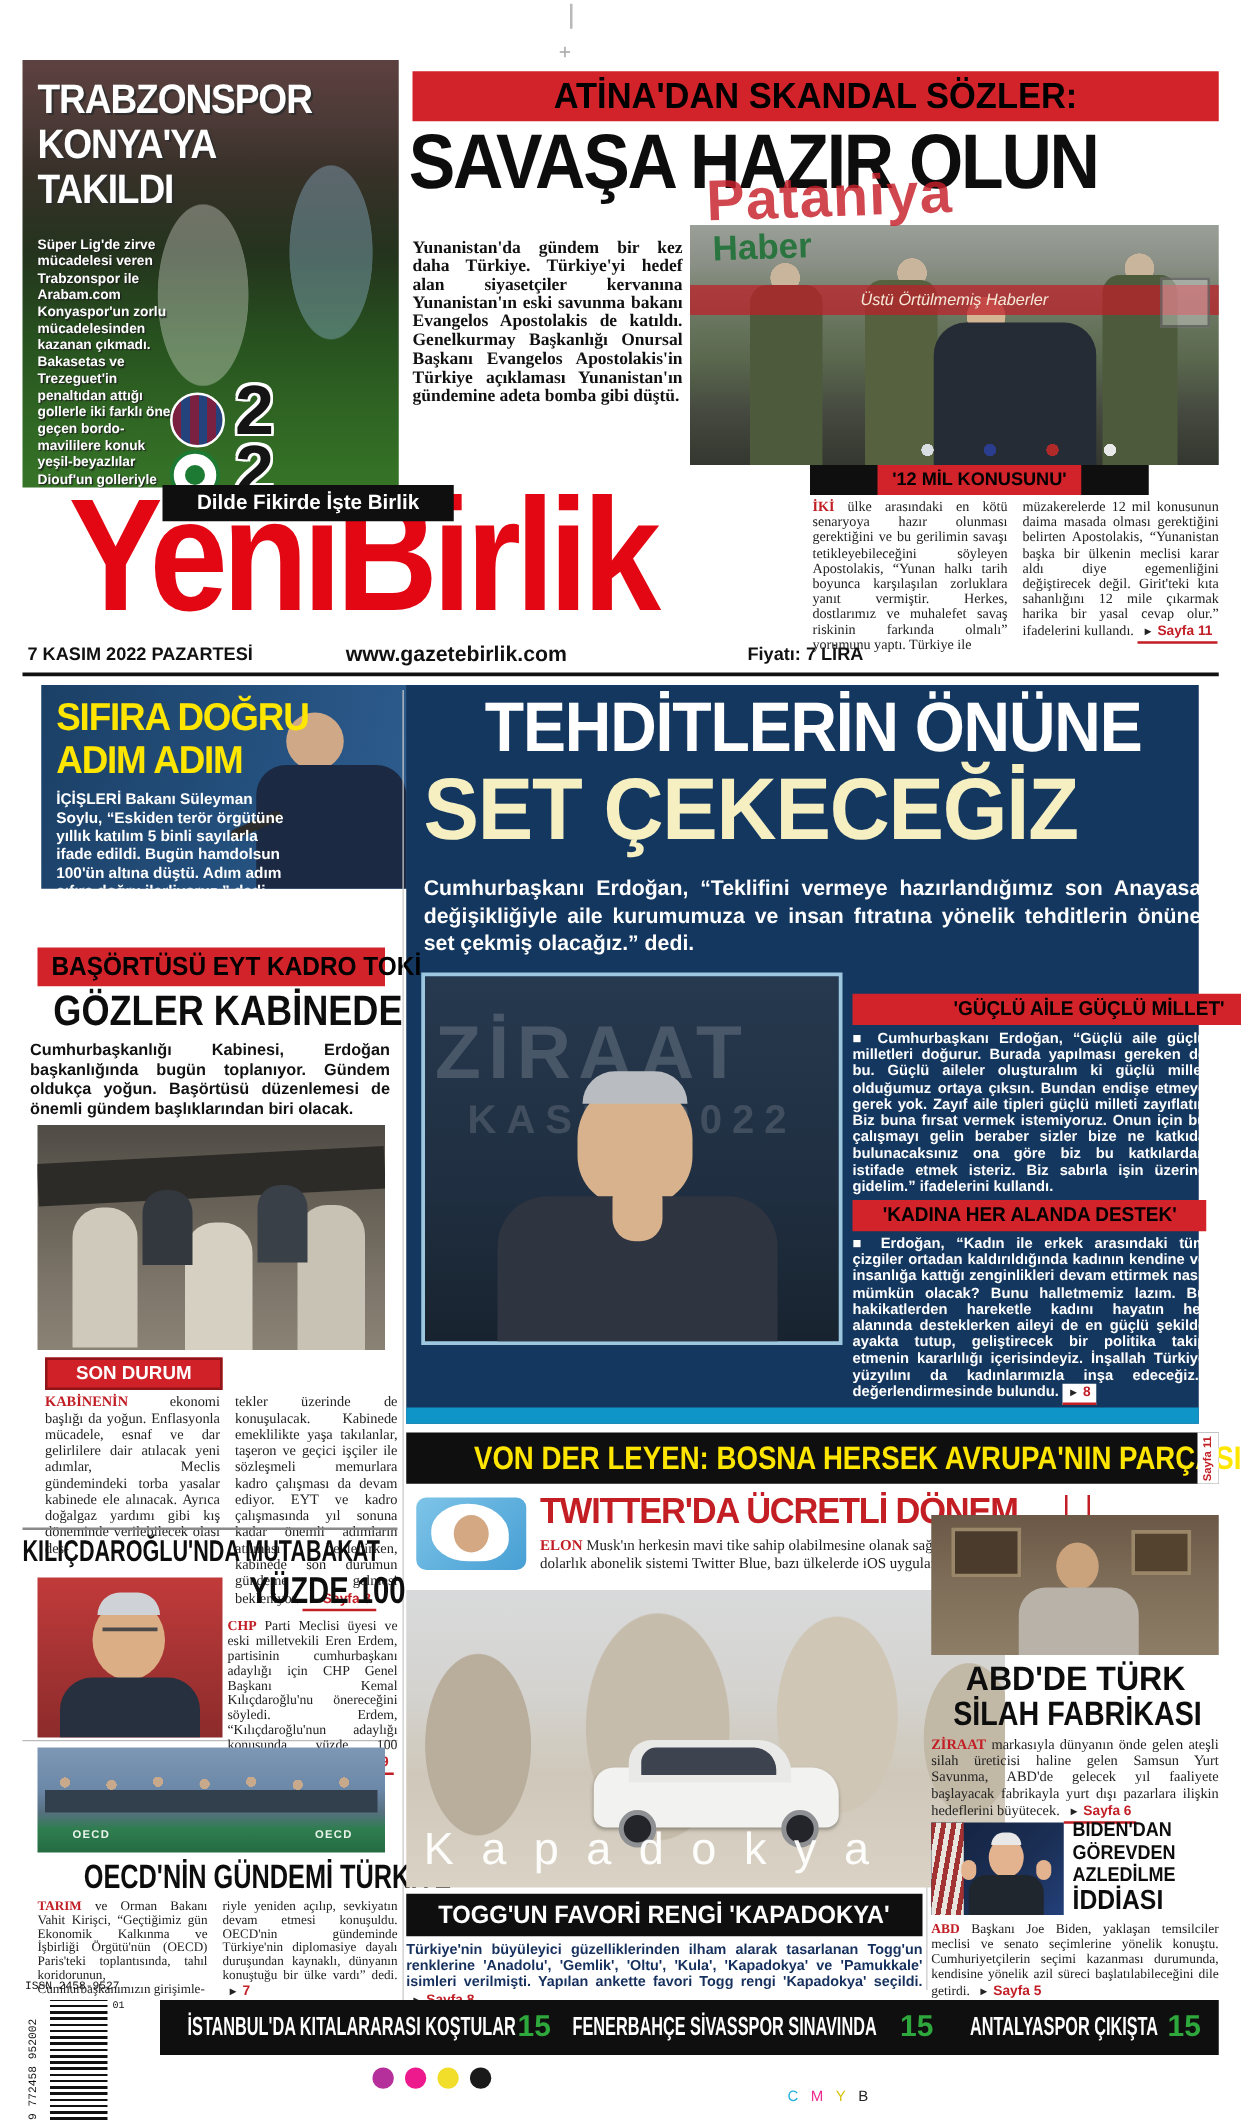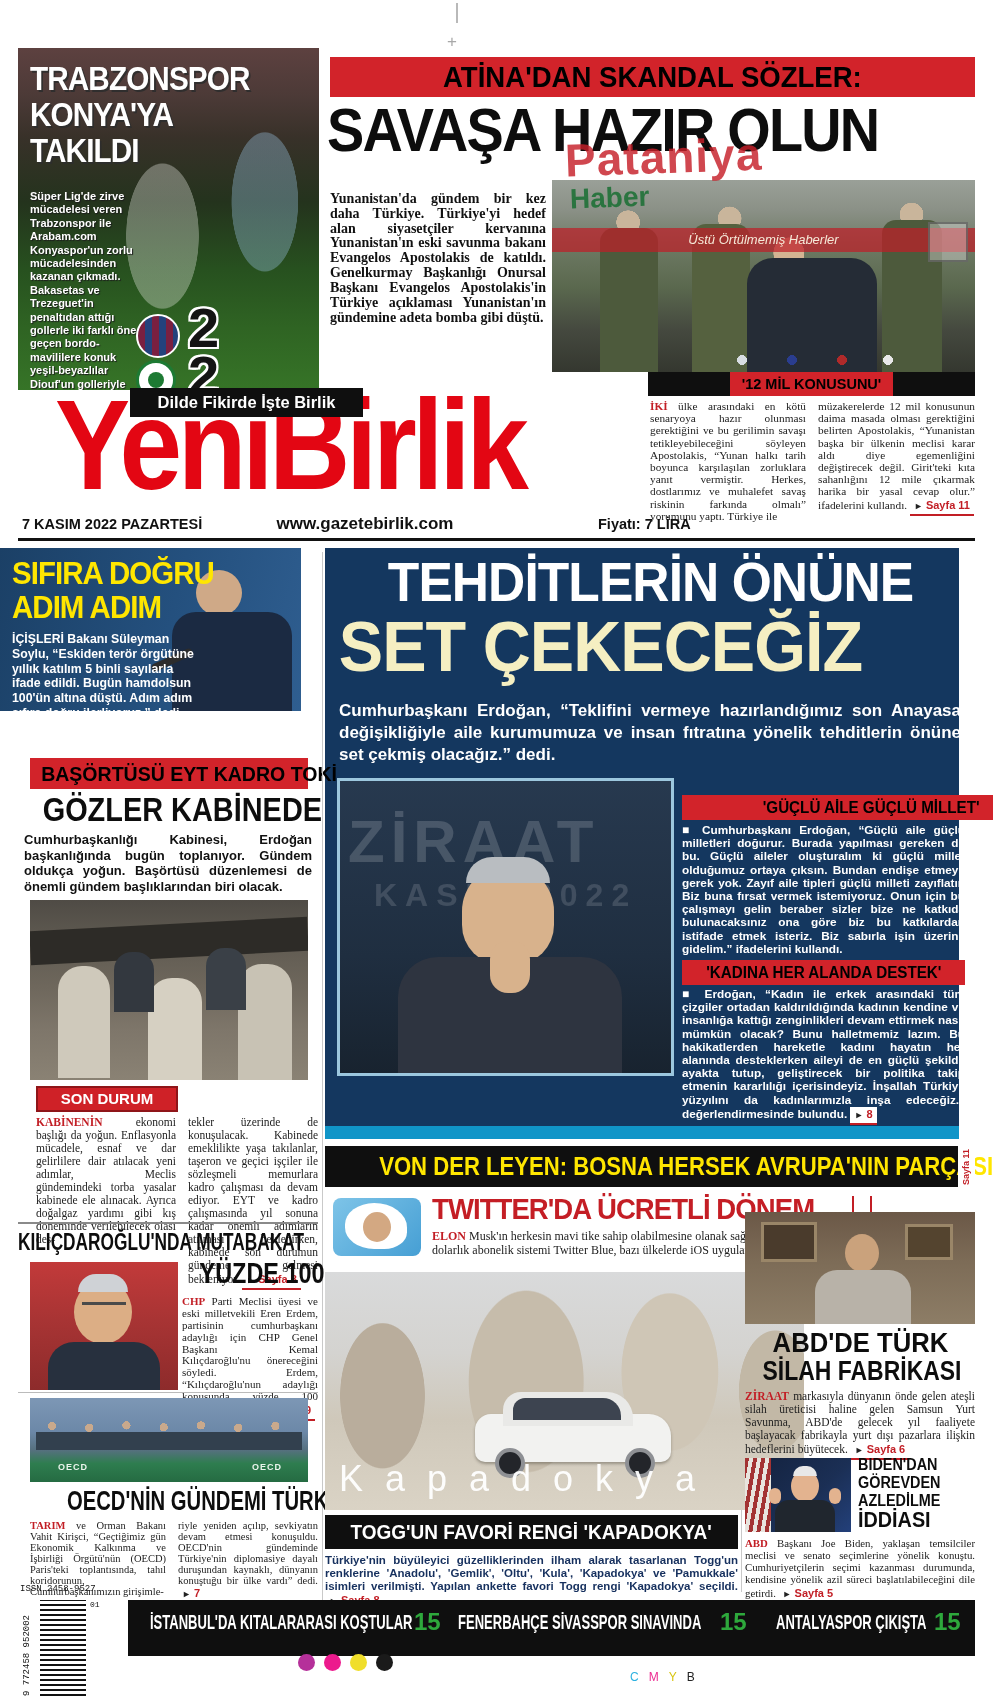--- a/index.html
+++ b/index.html
@@ -70,41 +70,41 @@
          radial-gradient(10px 10px at 88% 50%, #e8e8e8 0 48%, transparent 50%);"></div>
   </div>
 
   <div class="abs b" style="left:565px;top:130px;font-size:46px;color:rgba(198,30,40,.82);transform:rotate(-2deg);z-index:4;letter-spacing:1px;">Pataniya</div>
   <div class="abs b" style="left:570px;top:182px;font-size:28px;color:rgba(25,110,50,.85);transform:rotate(-2deg);z-index:4;">Haber</div>
   <div class="abs" style="left:552px;top:228px;width:423px;height:24px;background:rgba(190,30,40,.72);z-index:4;">
     <span style="display:block;color:#f6e9d8;font-style:italic;font-size:13px;line-height:24px;text-align:center;">Üstü Örtülmemiş Haberler</span>
   </div>
   <div class="abs" style="left:928px;top:222px;width:36px;height:36px;border:2px solid rgba(70,70,70,.6);background:rgba(230,230,230,.4);z-index:4;"></div>
 
-  <div class="abs blackbar" style="left:648px;top:372px;width:327px;height:24px;text-align:center;">
+  <div class="abs blackbar" style="left:648px;top:372px;width:271px;height:24px;text-align:center;">
     <span class="redbar" style="display:inline-block;padding:0 12px;font-size:14.5px;line-height:24px;">'12 MİL KONUSUNU'</span>
   </div>
   <div class="abs serif just" style="left:650px;top:400px;width:156px;font-size:11.3px;line-height:1.08;color:#222;">
     <span class="lead">İKİ</span><span> ülke arasındaki en kötü senaryoya hazır olunması gerektiğini ve bu gerilimin savaşı tetikleyebileceğini söyleyen Apostolakis, “Yunan halkı tarih boyunca karşılaşılan zorluklara yanıt vermiştir. Herkes, dostlarımız ve muhalefet savaş riskinin farkında olmalı” yorumunu yaptı. Türkiye ile</span>
   </div>
   <div class="abs serif just" style="left:818px;top:400px;width:157px;font-size:11.3px;line-height:1.08;color:#222;">
     <span>müzakerelerde 12 mil konusunun daima masada olması gerektiğini belirten Apostolakis, “Yunanistan başka bir ülkenin meclisi karar aldı diye egemenliğini değiştirecek değil. Girit'teki kıta sahanlığını 12 mile çıkarmak harika bir yasal cevap olur.” ifadelerini kullandı.</span>
     <span class="ptag"><span class="arr">►</span> <span>Sayfa 11</span></span>
   </div>
 
   <div class="abs b" style="left:55px;top:384px;font-size:128px;line-height:.95;color:#e30613;letter-spacing:-5px;transform:scaleX(.88);transform-origin:0 0;white-space:nowrap;z-index:2;">YeniBirlik</div>
   <div class="abs blackbar" style="left:130px;top:388px;width:233px;height:29px;text-align:center;z-index:5;">
     <span style="font-size:16.5px;line-height:29px;">Dilde Fikirde İşte Birlik</span>
   </div>
   <div class="abs b" style="left:22px;top:516px;font-size:14.5px;color:#111;z-index:6;">7 KASIM 2022 PAZARTESİ</div>
   <div class="abs b" style="left:250px;top:514px;width:230px;text-align:center;font-size:17px;color:#111;z-index:6;">www.gazetebirlik.com</div>
   <div class="abs b" style="left:598px;top:516px;font-size:14.5px;color:#111;z-index:6;">Fiyatı: 7 LİRA</div>
   <div class="abs" style="left:18px;top:538px;width:957px;height:3px;background:#111;z-index:6;"></div>
 
-  <div class="abs photo" style="left:0;top:548px;width:301px;height:163px;background:linear-gradient(105deg,#1b4066 0%,#24507e 55%,#2f5e90 100%);">
+  <div class="abs photo" style="left:33px;top:548px;width:301px;height:163px;background:linear-gradient(105deg,#1b4066 0%,#24507e 55%,#2f5e90 100%);">
     <div class="abs" style="left:196px;top:22px;width:46px;height:46px;border-radius:50%;background:#cfa987;"></div>
     <div class="abs" style="left:172px;top:64px;width:120px;height:99px;border-radius:24px 24px 0 0;background:#1b2a42;"></div>
     <div class="abs" style="left:150px;top:108px;width:44px;height:8px;background:#2c2c2c;border-radius:4px;transform:rotate(-24deg);"></div>
     <div class="abs b" style="left:12px;top:8px;font-size:31px;color:#ffe600;letter-spacing:-1px;transform:scaleX(.95);transform-origin:0 0;white-space:nowrap;">SIFIRA DOĞRU</div>
     <div class="abs b" style="left:12px;top:42px;font-size:31px;color:#ffe600;letter-spacing:-1px;transform:scaleX(.95);transform-origin:0 0;white-space:nowrap;">ADIM ADIM</div>
     <div class="abs b" style="left:12px;top:84px;width:188px;font-size:12.3px;line-height:1.2;color:#fff;">
       <span>İÇİŞLERİ Bakanı Süleyman Soylu, “Eskiden terör örgütüne yıllık katılım 5 binli sayılarla ifade edildi. Bugün hamdolsun 100'ün altına düştü. Adım adım sıfıra doğru ilerliyoruz.” dedi.</span>
       
     </div>
   </div>
@@ -277,21 +277,21 @@
   </div>
   <div class="abs b nw" style="left:858px;top:1456px;"><span style="display:inline-block;font-size:16px;line-height:1;color:#0d0d0d;transform:scaleX(.9);transform-origin:0 50%;">BIDEN'DAN</span></div>
   <div class="abs b nw" style="left:858px;top:1474px;"><span style="display:inline-block;font-size:16px;line-height:1;color:#0d0d0d;transform:scaleX(.9);transform-origin:0 50%;">GÖREVDEN</span></div>
   <div class="abs b nw" style="left:858px;top:1492px;"><span style="display:inline-block;font-size:16px;line-height:1;color:#0d0d0d;transform:scaleX(.9);transform-origin:0 50%;">AZLEDİLME</span></div>
   <div class="abs b nw" style="left:858px;top:1509px;"><span style="display:inline-block;font-size:22px;line-height:1;color:#0d0d0d;transform:scaleX(.9);transform-origin:0 50%;">İDDİASI</span></div>
   <div class="abs serif just" style="left:745px;top:1538px;width:230px;font-size:10.8px;line-height:1.1;color:#222;">
     <span class="lead">ABD</span><span> Başkanı Joe Biden, yaklaşan temsilciler meclisi ve senato seçimlerine yönelik konuştu. Cumhuriyetçilerin seçimi kazanması durumunda, kendisine yönelik azil süreci başlatılabileceğini dile getirdi.</span>
     <span class="ptag"><span class="arr">►</span> <span>Sayfa 5</span></span>
   </div>
 
-  <div class="abs blackbar" style="left:128px;top:1600px;width:847px;height:56px;">
+  <div class="abs blackbar" style="left:128px;top:1600px;width:847px;height:44px;">
     <span class="abs nw" style="left:22px;top:0;"><span style="display:inline-block;font-size:21px;line-height:44px;font-weight:bold;color:#fff;transform:scaleX(.62);transform-origin:0 50%;">İSTANBUL'DA KITALARARASI KOŞTULAR</span></span>
     <span class="abs b" style="left:286px;top:0;font-size:24px;line-height:44px;color:#2ea83c;">15</span>
     <span class="abs nw" style="left:330px;top:0;"><span style="display:inline-block;font-size:21px;line-height:44px;font-weight:bold;color:#fff;transform:scaleX(.62);transform-origin:0 50%;">FENERBAHÇE SİVASSPOR SINAVINDA</span></span>
     <span class="abs b" style="left:592px;top:0;font-size:24px;line-height:44px;color:#2ea83c;">15</span>
     <span class="abs nw" style="left:648px;top:0;"><span style="display:inline-block;font-size:21px;line-height:44px;font-weight:bold;color:#fff;transform:scaleX(.62);transform-origin:0 50%;">ANTALYASPOR ÇIKIŞTA</span></span>
     <span class="abs b" style="left:806px;top:0;font-size:24px;line-height:44px;color:#2ea83c;">15</span>
   </div>
 
   <div class="abs" style="left:20px;top:1584px;font-family:'Liberation Mono','DejaVu Sans Mono',monospace;font-size:9px;color:#111;">ISSN 2458-9527</div>
   <div class="abs" style="left:22px;top:1600px;height:96px;writing-mode:vertical-rl;transform:rotate(180deg);font-family:'Liberation Mono','DejaVu Sans Mono',monospace;font-size:9px;color:#111;">9 772458 952002</div>

